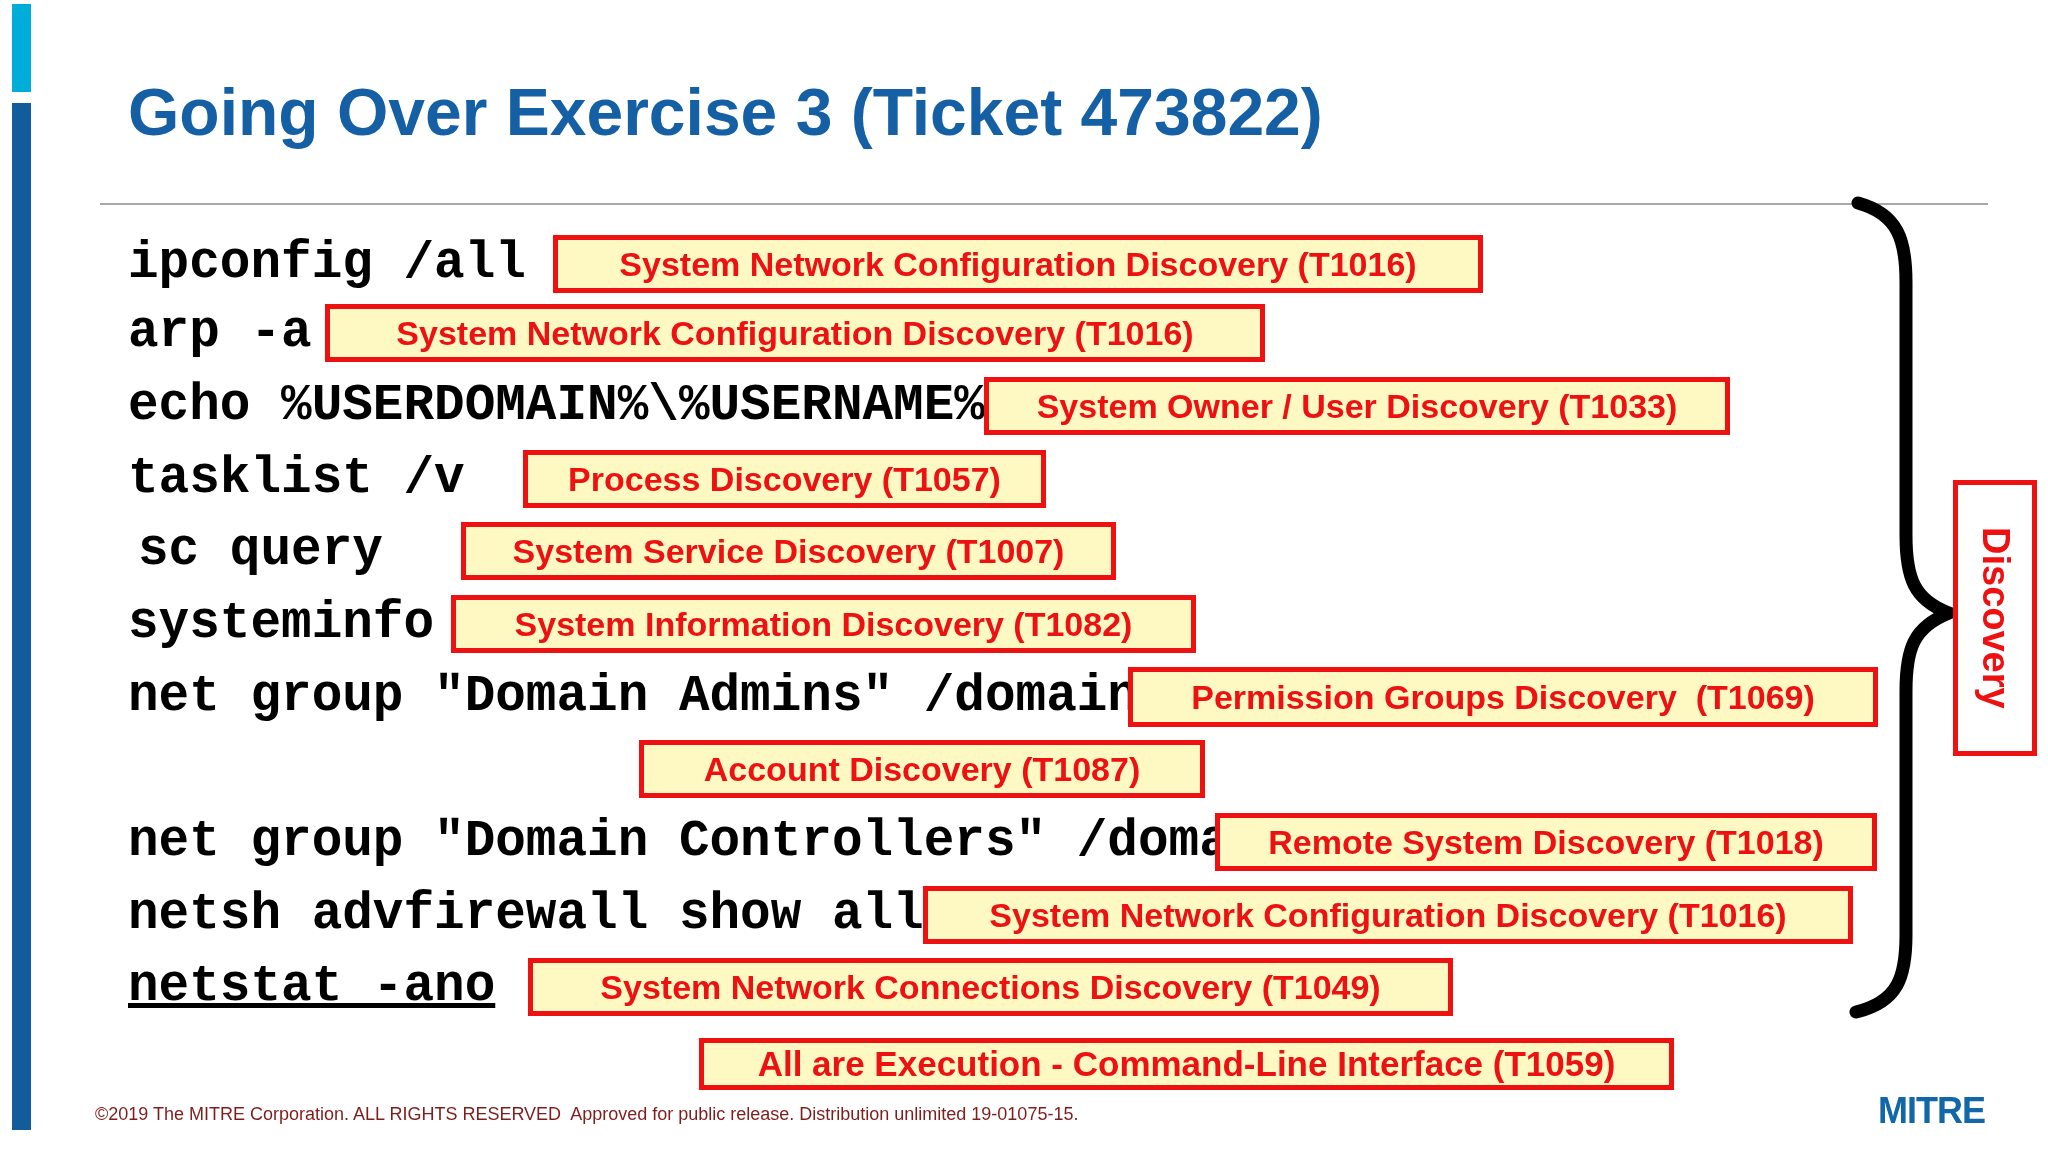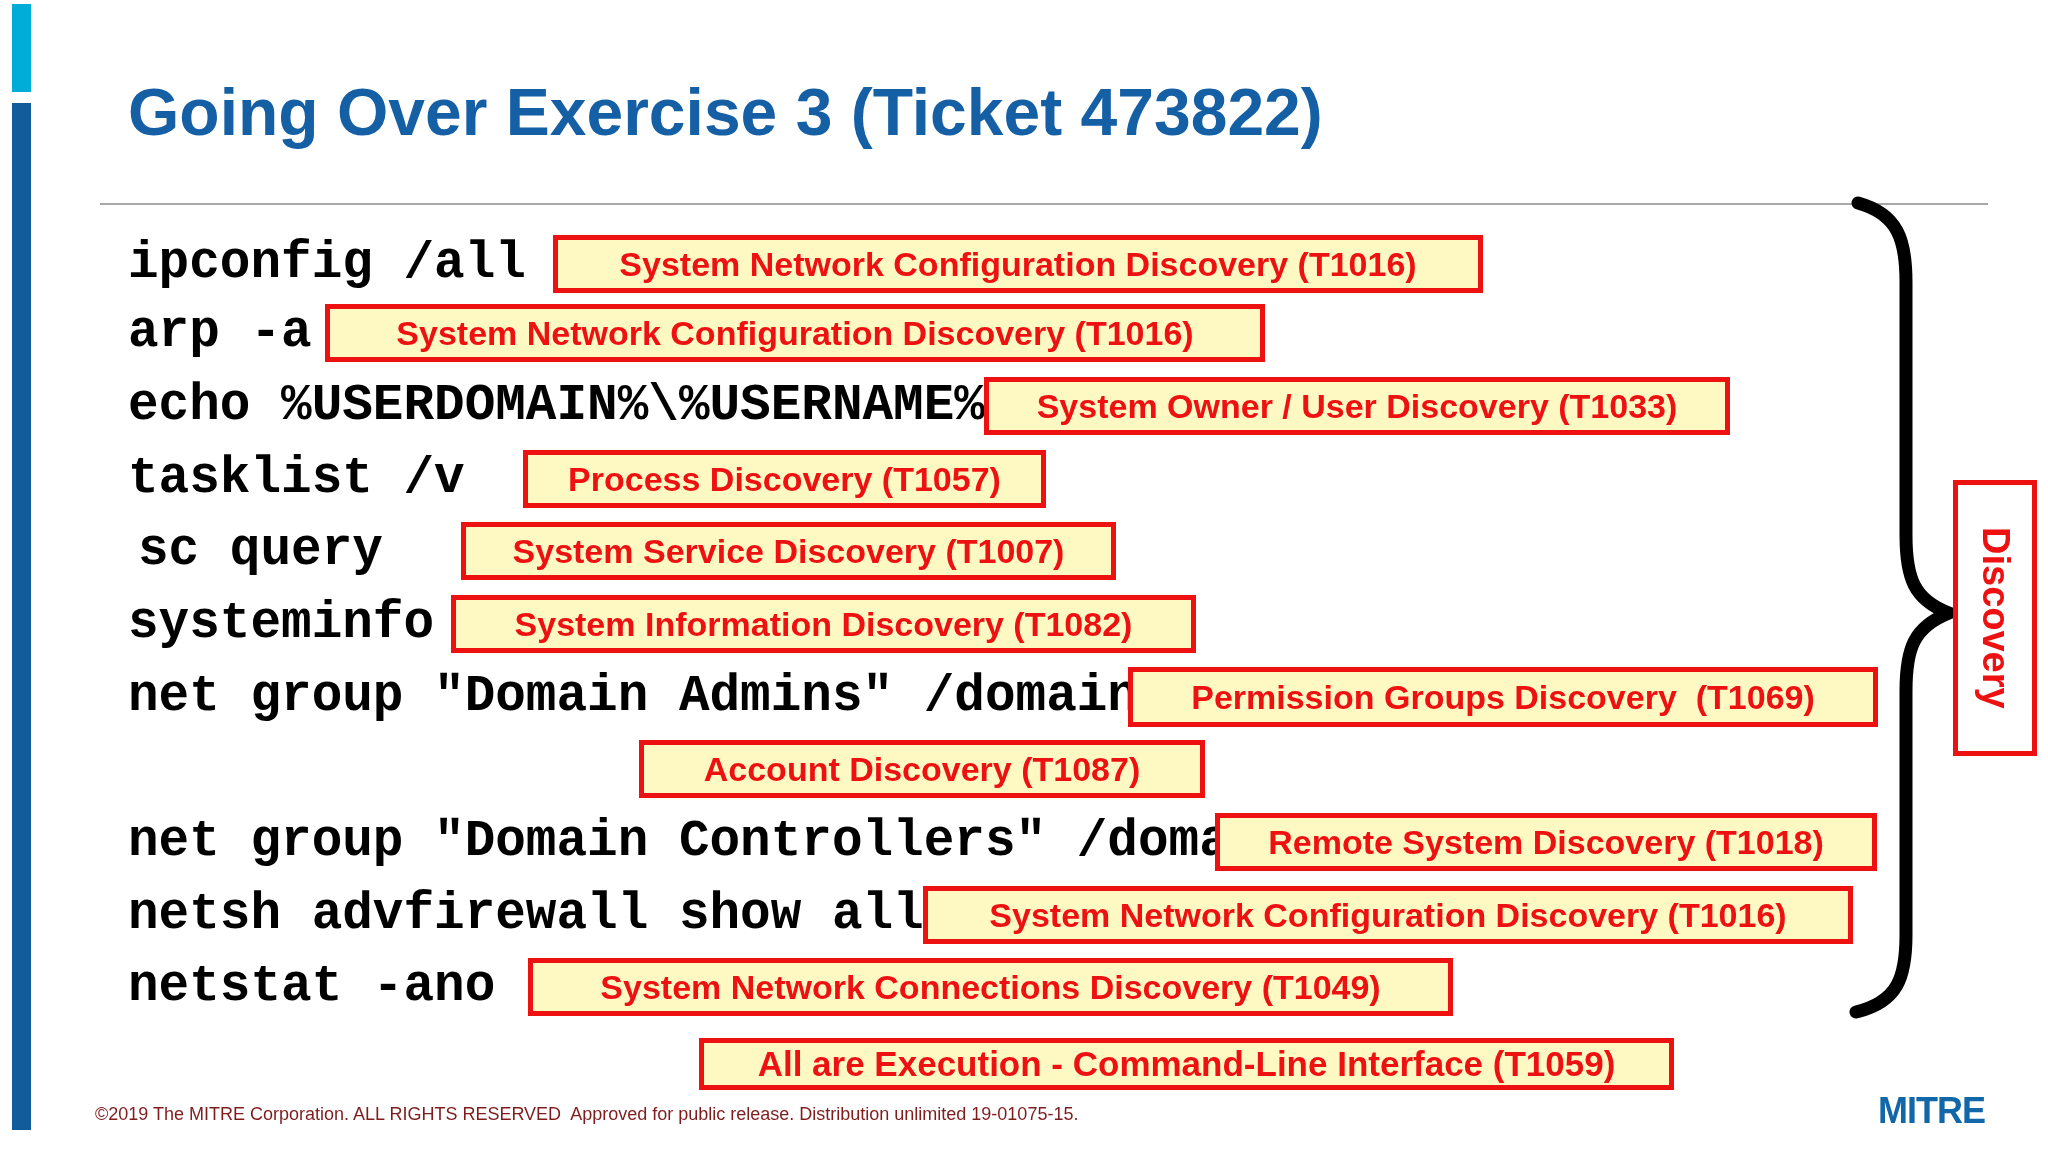--- a/index.html
+++ b/index.html
@@ -65,21 +65,21 @@
 
   <div class="cmd" style="top:234px;">ipconfig /all</div>
   <div class="cmd" style="top:376px;">echo %USERDOMAIN%\%USERNAME%</div>
   <div class="cmd" style="top:303px;">arp -a</div>
   <div class="cmd" style="top:449px;">tasklist /v</div>
   <div class="cmd" style="top:521px;margin-left:10px;">sc query</div>
   <div class="cmd" style="top:594px;">systeminfo</div>
   <div class="cmd" style="top:667px;">net group "Domain Admins" /domain</div>
   <div class="cmd" style="top:812px;">net group "Domain Controllers" /domain</div>
   <div class="cmd" style="top:885px;">netsh advfirewall show all</div>
-  <div class="cmd" style="top:957px;">netstat -ano</div>
+  <div class="cmd" style="top:957px;text-decoration:underline;">netstat -ano</div>
 
   <div class="tag" style="top:235px;left:553px;width:930px;">System Network Configuration Discovery (T1016)</div>
   <div class="tag" style="top:304px;left:325px;width:940px;">System Network Configuration Discovery (T1016)</div>
   <div class="tag" style="top:377px;left:984px;width:746px;">System Owner / User Discovery (T1033)</div>
   <div class="tag" style="top:450px;left:523px;width:523px;">Process Discovery (T1057)</div>
   <div class="tag" style="top:522px;left:461px;width:655px;">System Service Discovery (T1007)</div>
   <div class="tag" style="top:595px;left:451px;width:745px;">System Information Discovery (T1082)</div>
   <div class="tag" style="top:667px;left:1128px;width:750px;height:60px;">Permission Groups Discovery  (T1069)</div>
   <div class="tag" style="top:740px;left:639px;width:566px;">Account Discovery (T1087)</div>
   <div class="tag" style="top:813px;left:1215px;width:662px;">Remote System Discovery (T1018)</div>

